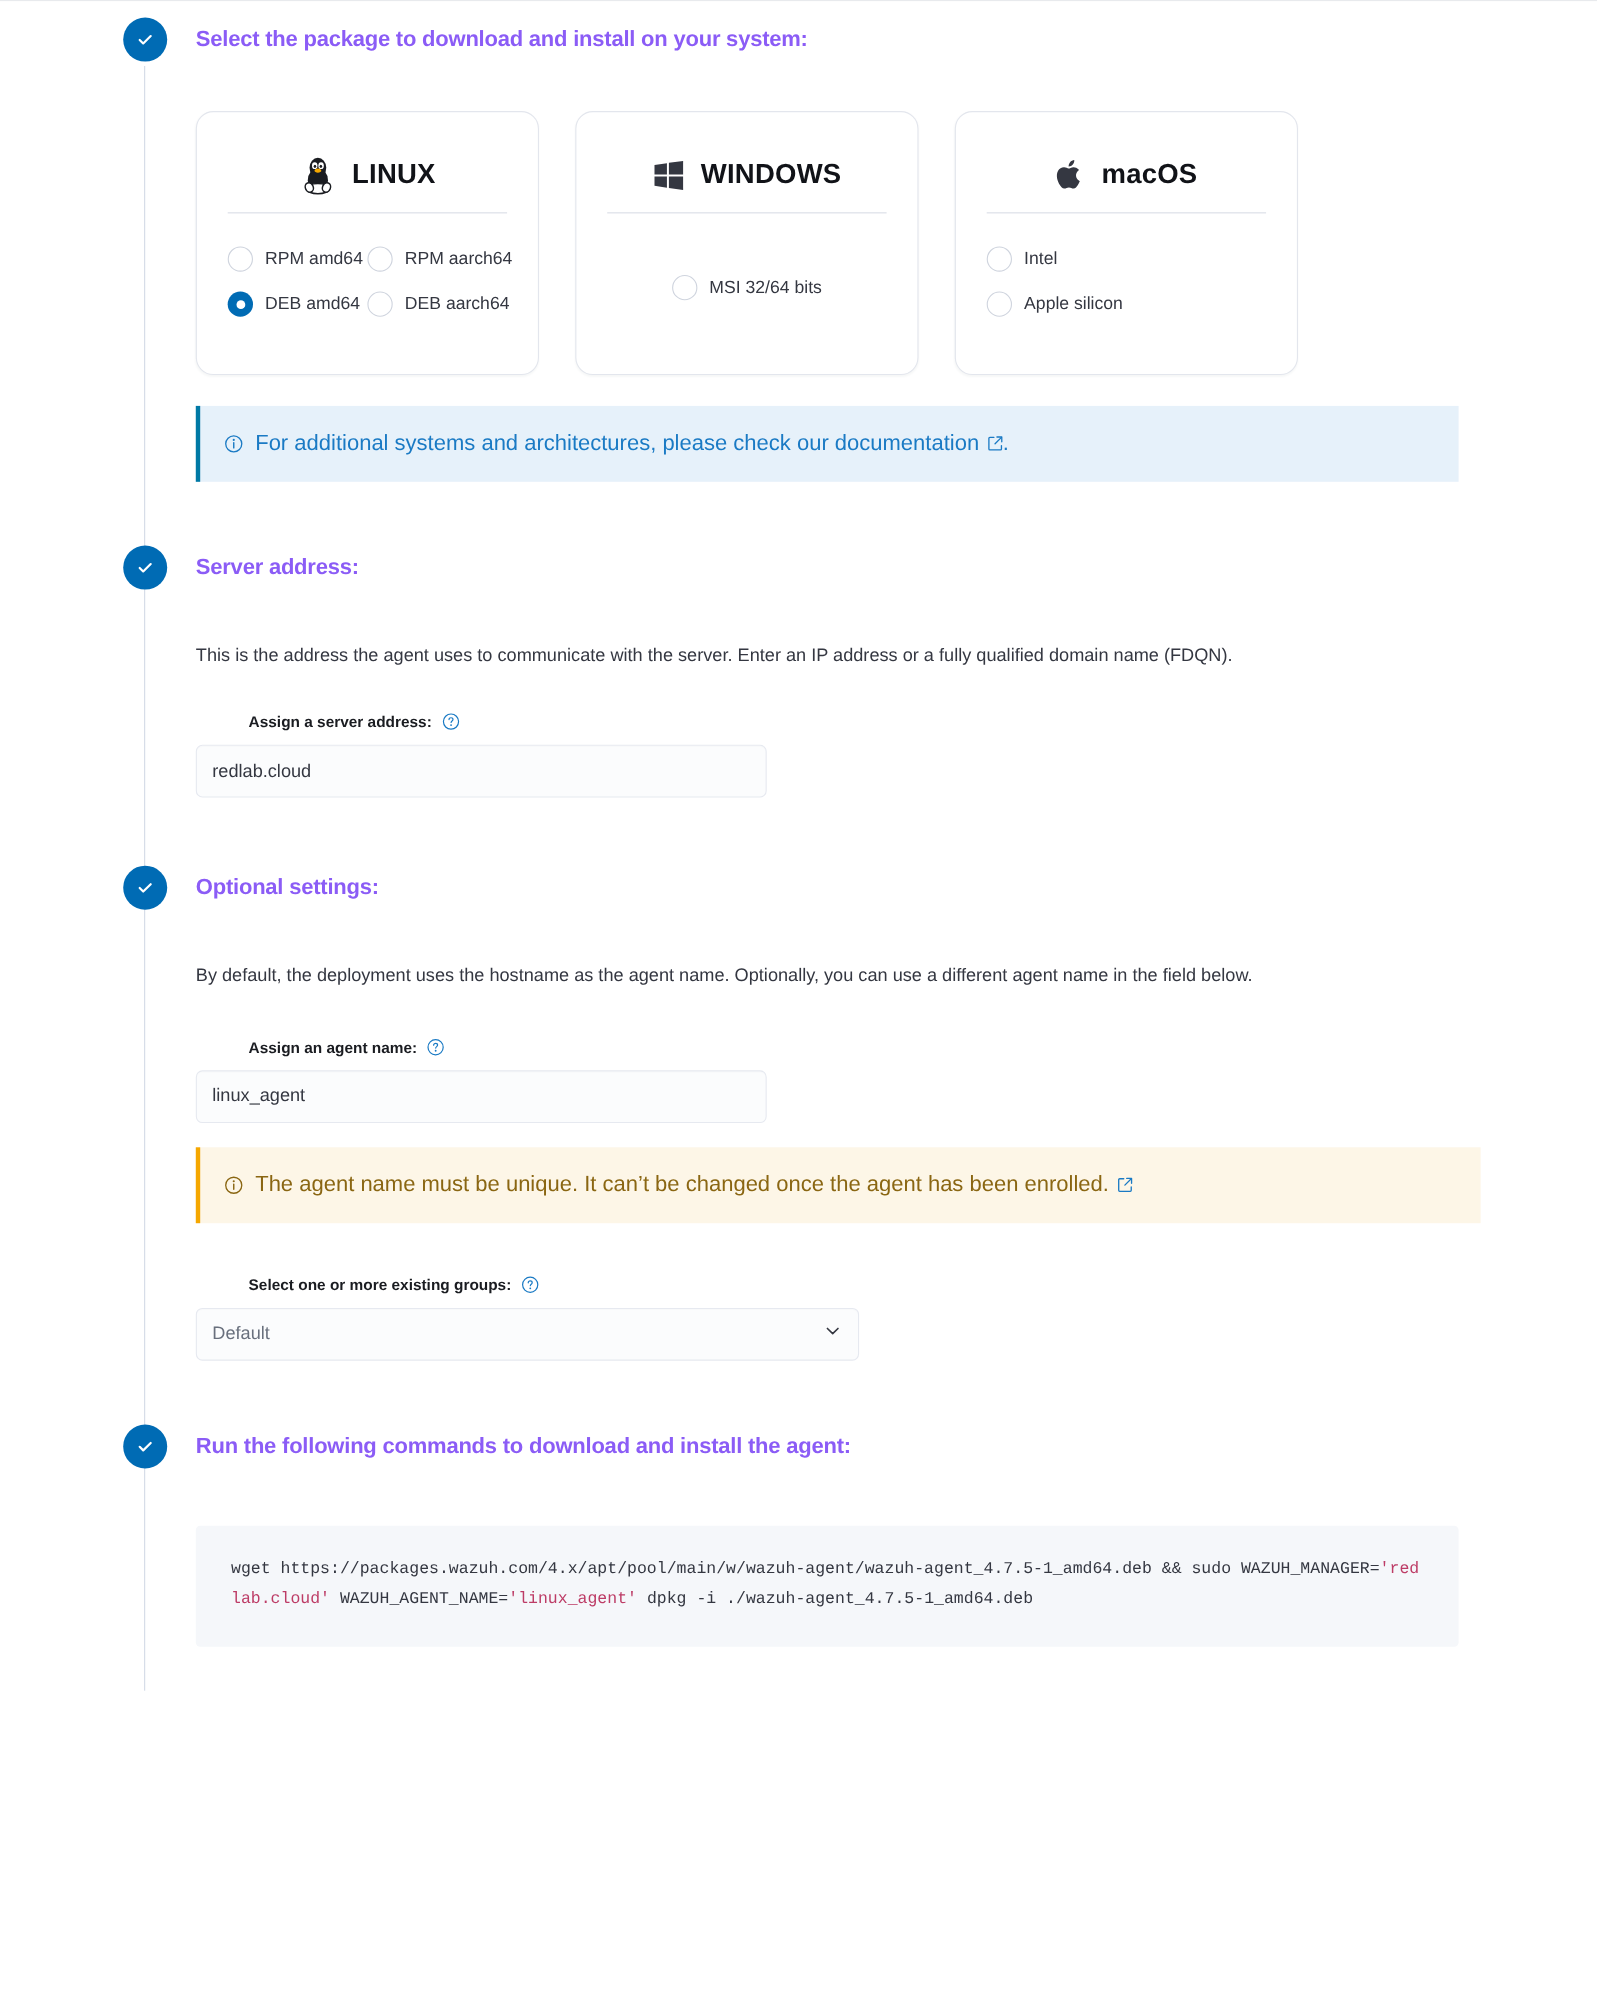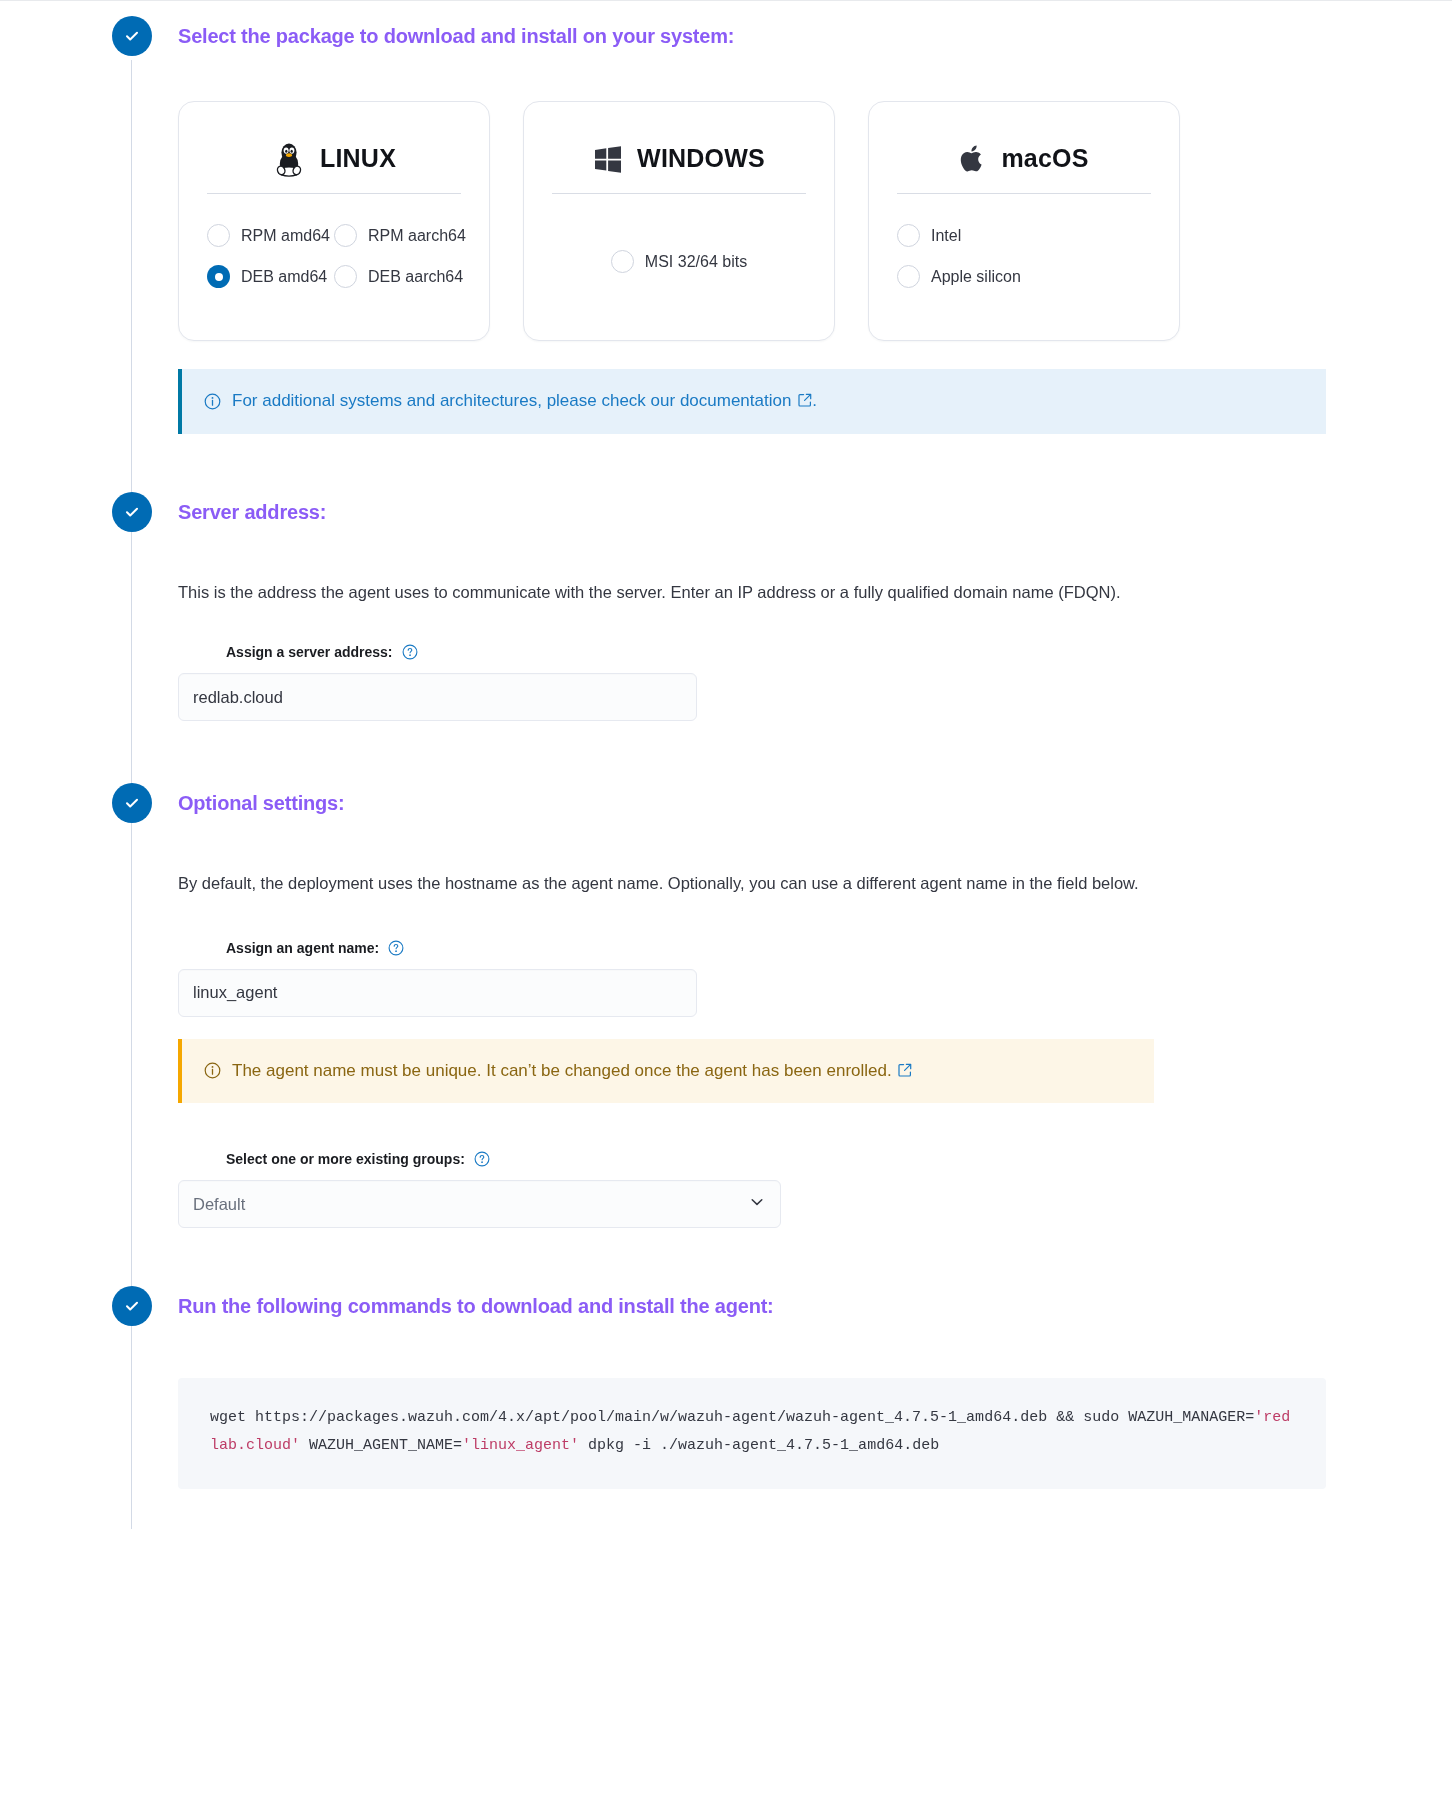--- a/index.html
+++ b/index.html
@@ -158,37 +158,37 @@
     margin: -4px 0 0 -4px;
     border-radius: 50%;
     background: #fff;
   }
   .radio-label { white-space: nowrap; }
 
   
   .callout {
     margin-top: 28px;
     padding: 20px 22px;
-    font-size: 17px;
+    font-size: 20px;
     display: flex;
     align-items: center;
     gap: 11px;
     line-height: 1.4;
   }
   .callout.info {
     background: #e6f1fa;
     border-left: 4px solid #0079a5;
     color: #1a7ac4;
     width: 1148px;
   }
   .callout.warn {
     background: #fdf6e7;
     border-left: 4px solid #f5a700;
     color: #8a6612;
-    width: 976px;
+    width: 1168px;
     margin-top: 22px;
   }
   .callout-icon { flex: 0 0 auto; display: flex; }
   .callout-text { }
   .ext-link-icon { display: inline-block; vertical-align: -1px; margin-left: 2px; }
 
   
   .para {
     font-size: 16.5px;
     line-height: 1.72;

